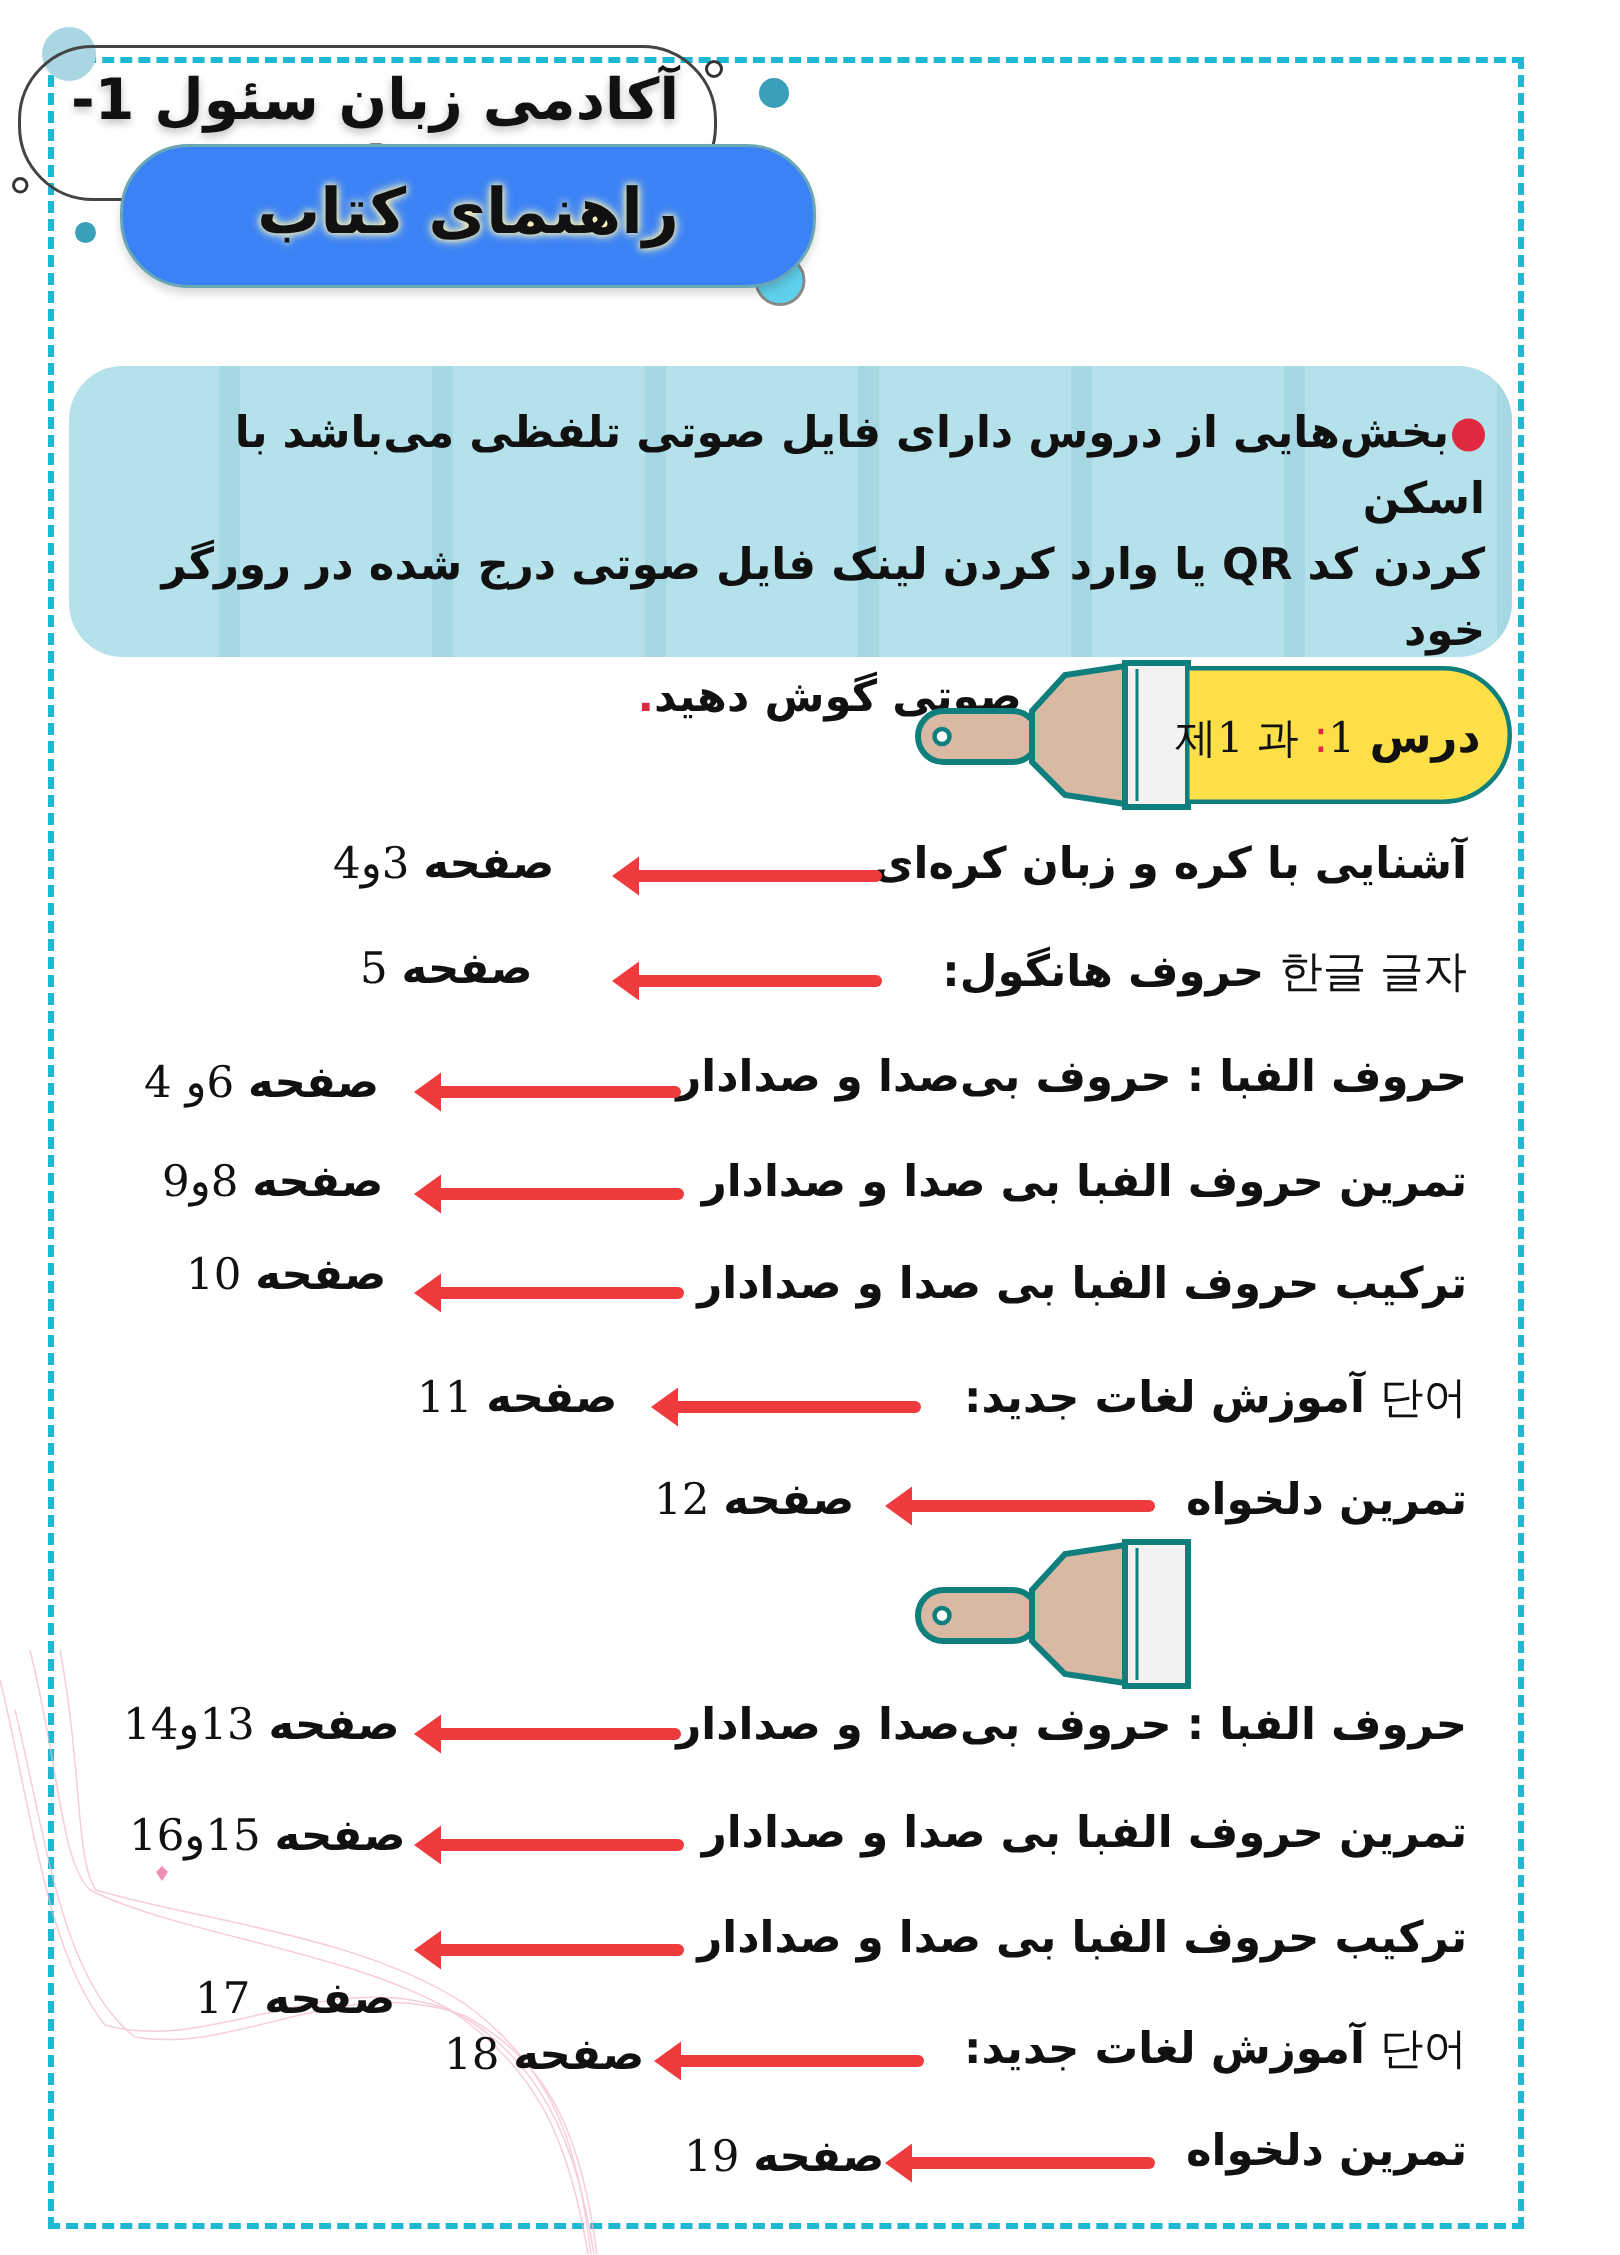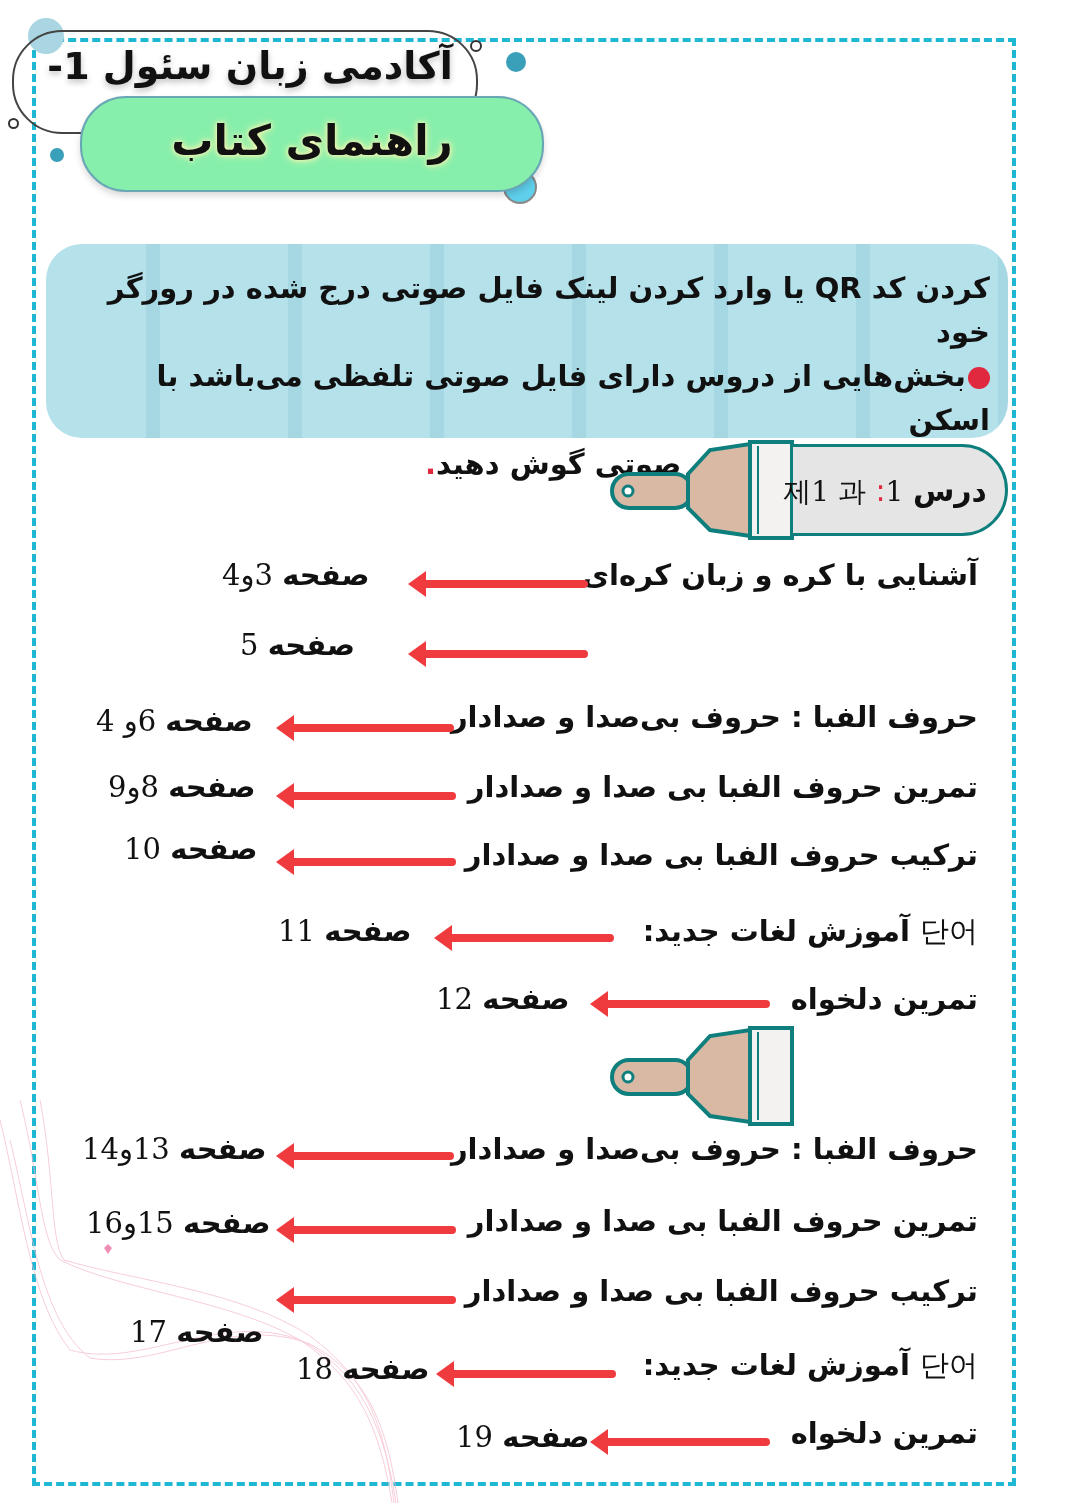--- a/index.html
+++ b/index.html
@@ -16,21 +16,21 @@
     position:absolute; left:12px; top:30px; width:462px; height:100px;
     border:2px solid #444; border-radius:50px; background:transparent;
   }
   .academy-title {
     position:absolute; left:40px; top:44px; width:420px; text-align:center;
     font-size:38px; font-weight:bold; color:#111; direction:rtl;
     text-shadow: 0 3px 6px rgba(0,0,0,0.25);
   }
   .guide-pill {
     position:absolute; left:80px; top:96px; width:460px; height:92px;
-    background:#86efac; border:2px solid #6aa7b4; border-radius:46px;
+    background:#3b82f6; border:2px solid #6aa7b4; border-radius:46px;
     box-shadow: 0 4px 6px rgba(0,0,0,0.15);
   }
   .guide-title {
     position:absolute; left:0; right:0; top:18px; text-align:center;
     font-size:42px; font-weight:bold; color:#111; direction:rtl;
     text-shadow: 0 0 4px #fff8c0, 0 0 8px #fff3a0;
   }
   .info-box {
     position:absolute; left:46px; top:244px; width:962px; height:194px;
     background:#b4e1ea; border-radius:36px; box-sizing:border-box;
@@ -48,21 +48,21 @@
   .bullet-dot {
     display:inline-block; width:22px; height:22px; border-radius:50%;
     background:#e0293e; vertical-align:middle; margin-left:2px;
   }
   .red-period { color:#e0293e; }
   .lesson-banner {
     position:absolute; width:400px; height:100px;
   }
   .lesson-pill {
     position:absolute; left:180px; top:4px; width:218px; height:92px;
-    background:#e5e5e5; border:3px solid #0e7f7d; border-radius:0 46px 46px 0;
+    background:#fde047; border:3px solid #0e7f7d; border-radius:0 46px 46px 0;
     box-sizing:border-box;
   }
   .lesson-label {
     position:absolute; right:18px; top:26px; font-size:30px; color:#111;
     direction:rtl; white-space:nowrap;
   }
   .lesson-label .fa { font-weight:bold; }
   .lesson-label .colon { color:#e0293e; }
   .lesson-label .kr { font-family:"DejaVu Serif", serif; font-size:28px; }
   .row {
@@ -99,22 +99,22 @@
 <div class="deco-circle" style="left:470px;top:40px;width:8px;height:8px;border:2px solid #333;"></div>
 <div class="deco-circle" style="left:8px;top:118px;width:7px;height:7px;border:2px solid #333;"></div>
 
 <div class="title-outline"></div>
 <div class="academy-title">آکادمی زبان سئول 1-1</div>
 <div class="guide-pill">
   <div class="guide-title">راهنمای کتاب</div>
 </div>
 
 <div class="info-box">
+  <div class="info-text"><span class="bullet-dot"></span><span>بخش‌هایی از دروس دارای فایل صوتی تلفظی می‌باشد با اسکن</span></div>
   <div class="info-text">کردن کد QR یا وارد کردن لینک فایل صوتی درج شده در رورگر خود</div>
-  <div class="info-text"><span class="bullet-dot"></span><span>بخش‌هایی از دروس دارای فایل صوتی تلفظی می‌باشد با اسکن</span></div>
   <div class="info-text"><span>می‌توانید به فایل‌های صوتی گوش دهید</span><span class="red-period">.</span></div>
 </div>
 
 <div class="lesson-banner" style="left:610px;top:440px;">
   <svg width="200" height="100" style="position:absolute;left:0;top:0;">
     <rect x="2" y="34" width="80" height="34" rx="17" fill="#d9b9a3" stroke="#0e7f7d" stroke-width="4"></rect>
     <circle cx="18" cy="51" r="5" fill="#fff" stroke="#0e7f7d" stroke-width="3"></circle>
     <path d="M78 34 L100 10 L140 4 L140 96 L100 90 L78 68 Z" fill="#d9b9a3" stroke="#0e7f7d" stroke-width="4"></path>
     <rect x="140" y="2" width="42" height="96" fill="#f4f1f1" stroke="#0e7f7d" stroke-width="4"></rect>
     <line x1="148" y1="6" x2="148" y2="94" stroke="#0e7f7d" stroke-width="2"></line>
@@ -128,20 +128,21 @@
   </div>
 </div>
 
 <div class="row" style="left:0;top:558px;width:978px;">
   <div class="row-label">آشنایی با کره و زبان کره‌ای</div>
   <div class="arrow" style="left:422px;width:166px;top:22px;"></div>
   <div class="page-ref" style="left:222px;top:0;"><span class="fa">صفحه</span> <span class="num">3و4</span></div>
 </div>
 
 <div class="row" style="left:0;top:628px;width:978px;">
+  <div class="row-label"><span class="kr">한글 글자</span> <span>حروف هانگول:</span></div>
   <div class="arrow" style="left:422px;width:166px;top:22px;"></div>
   <div class="page-ref" style="left:240px;top:0;text-align:right;"><span class="fa">صفحه</span> <span class="num">5</span></div>
 </div>
 
 <div class="row" style="left:0;top:700px;width:978px;">
   <div class="row-label">حروف الفبا  :  حروف بی‌صدا و صدادار</div>
   <div class="arrow" style="left:290px;width:164px;top:24px;"></div>
   <div class="page-ref" style="left:96px;top:4px;"><span class="fa">صفحه</span> <span class="num">6و 4</span></div>
 </div>
 

